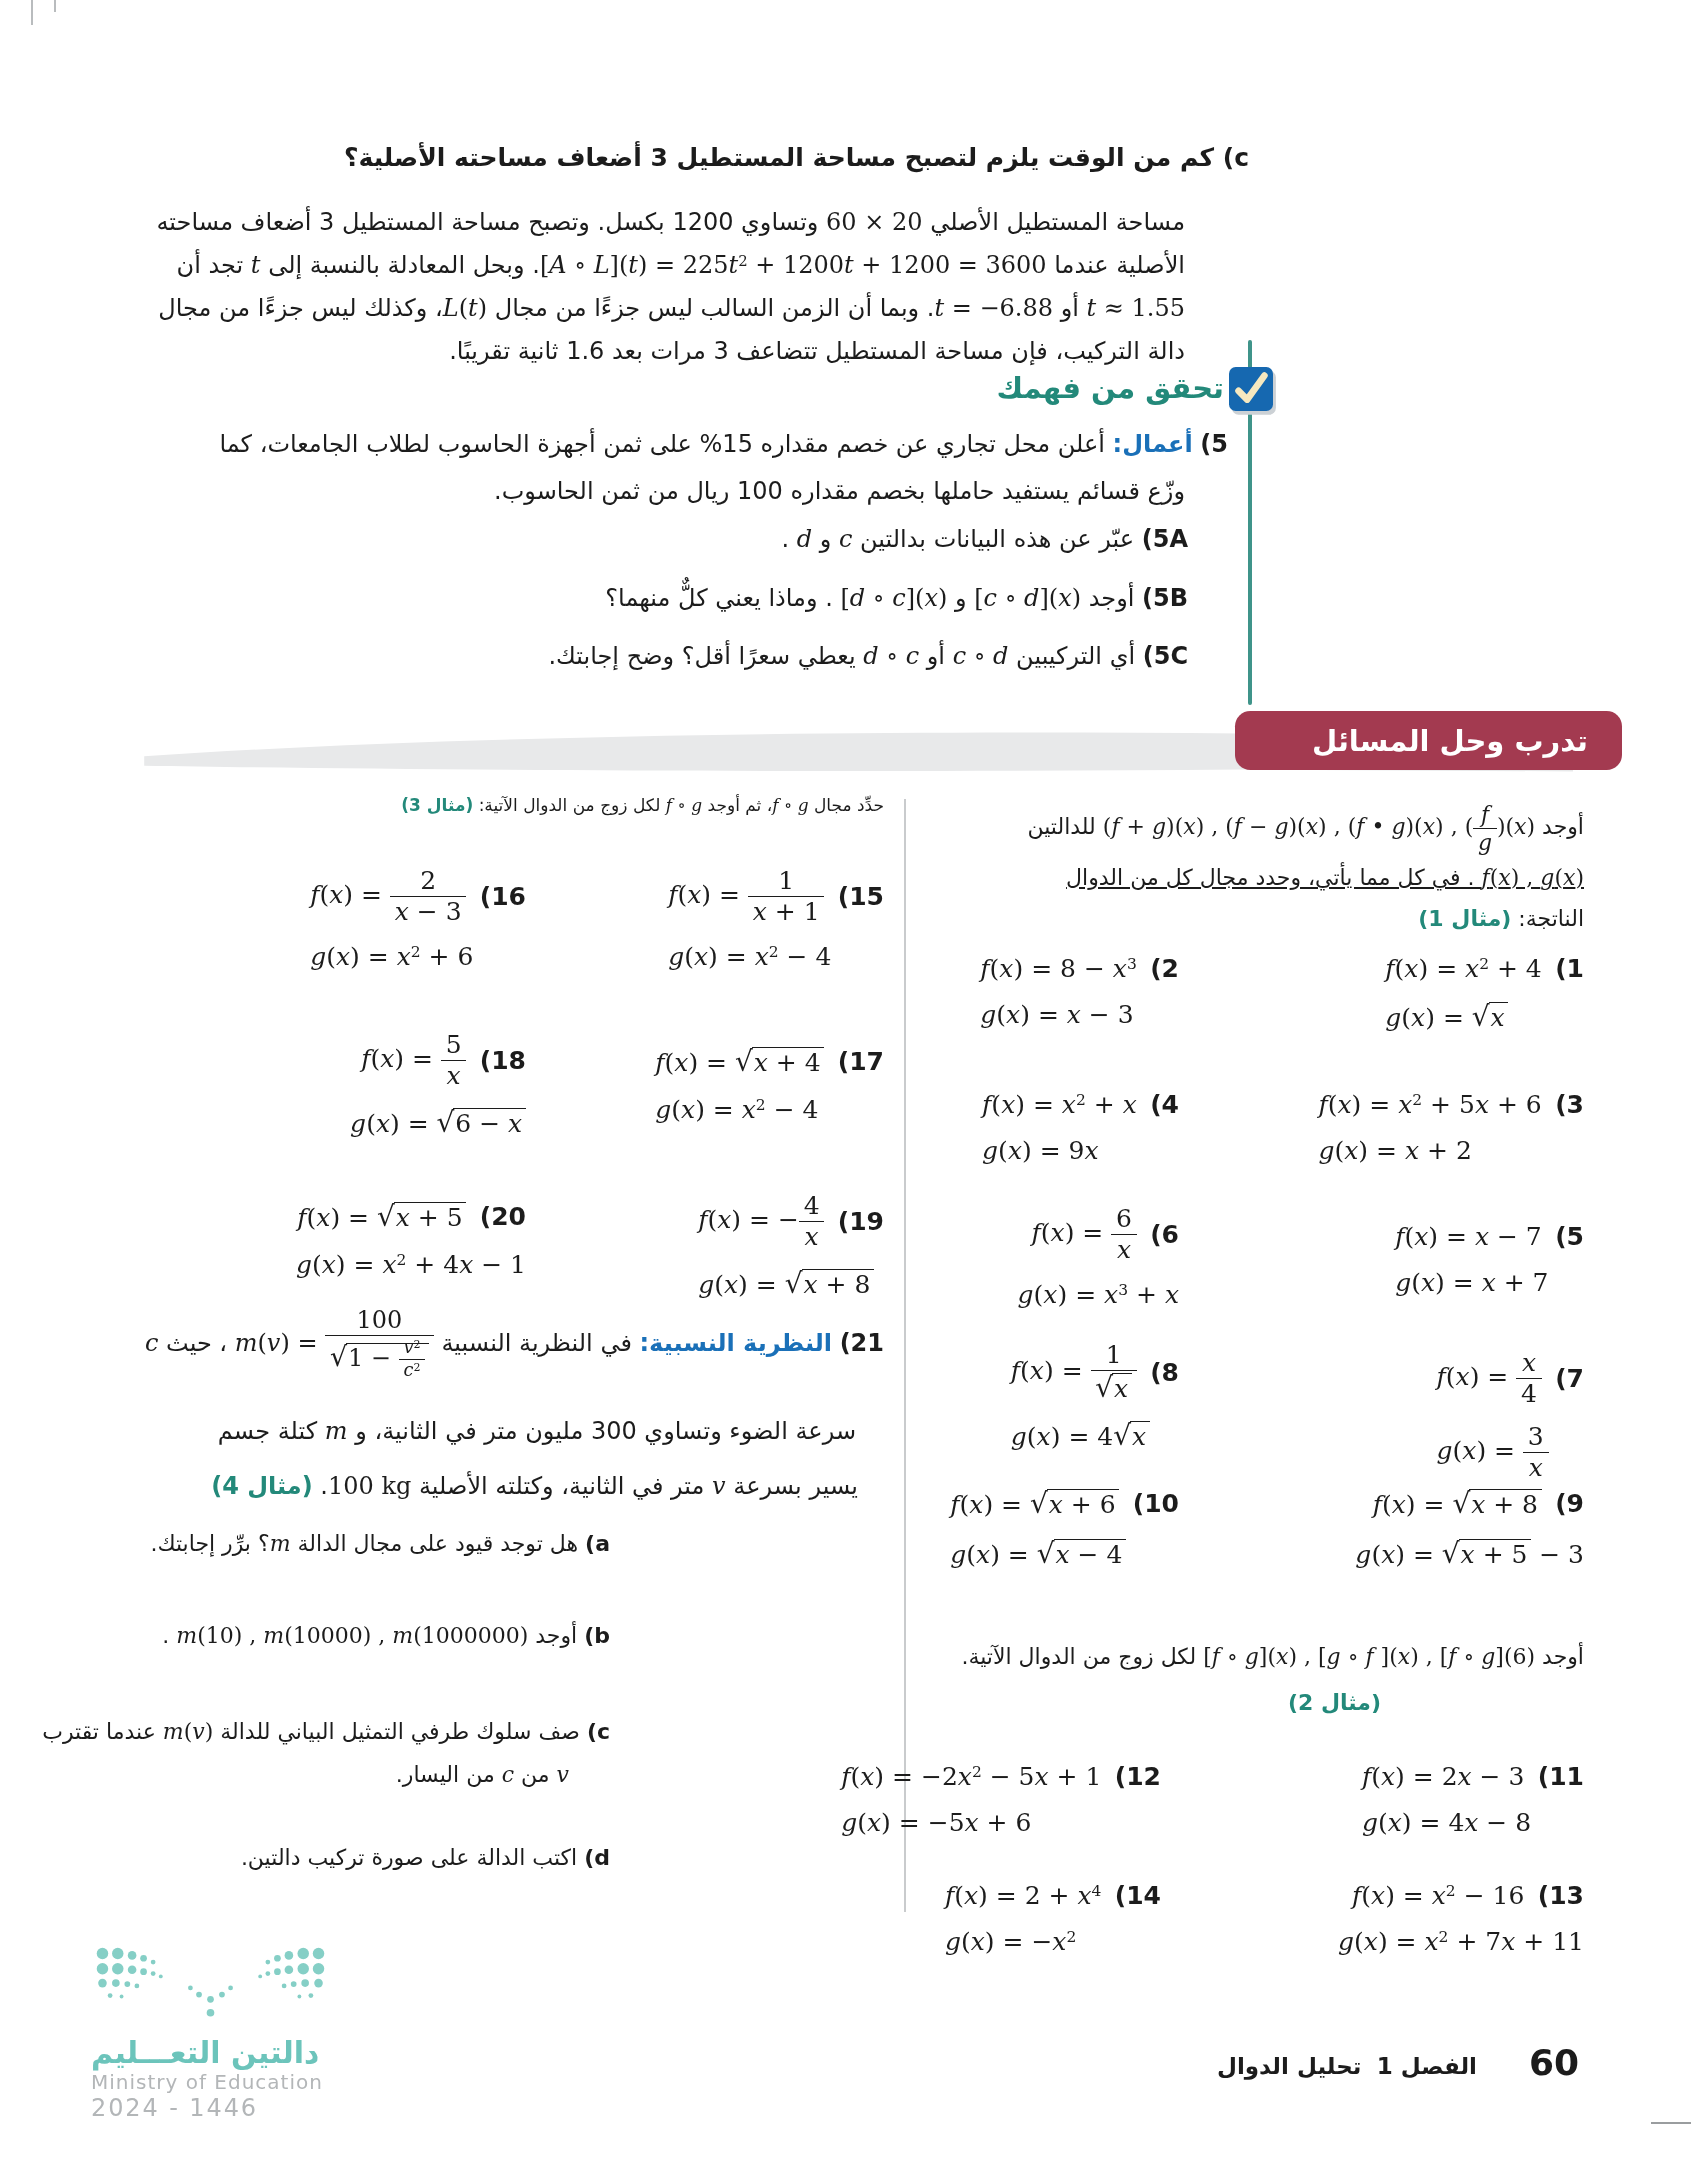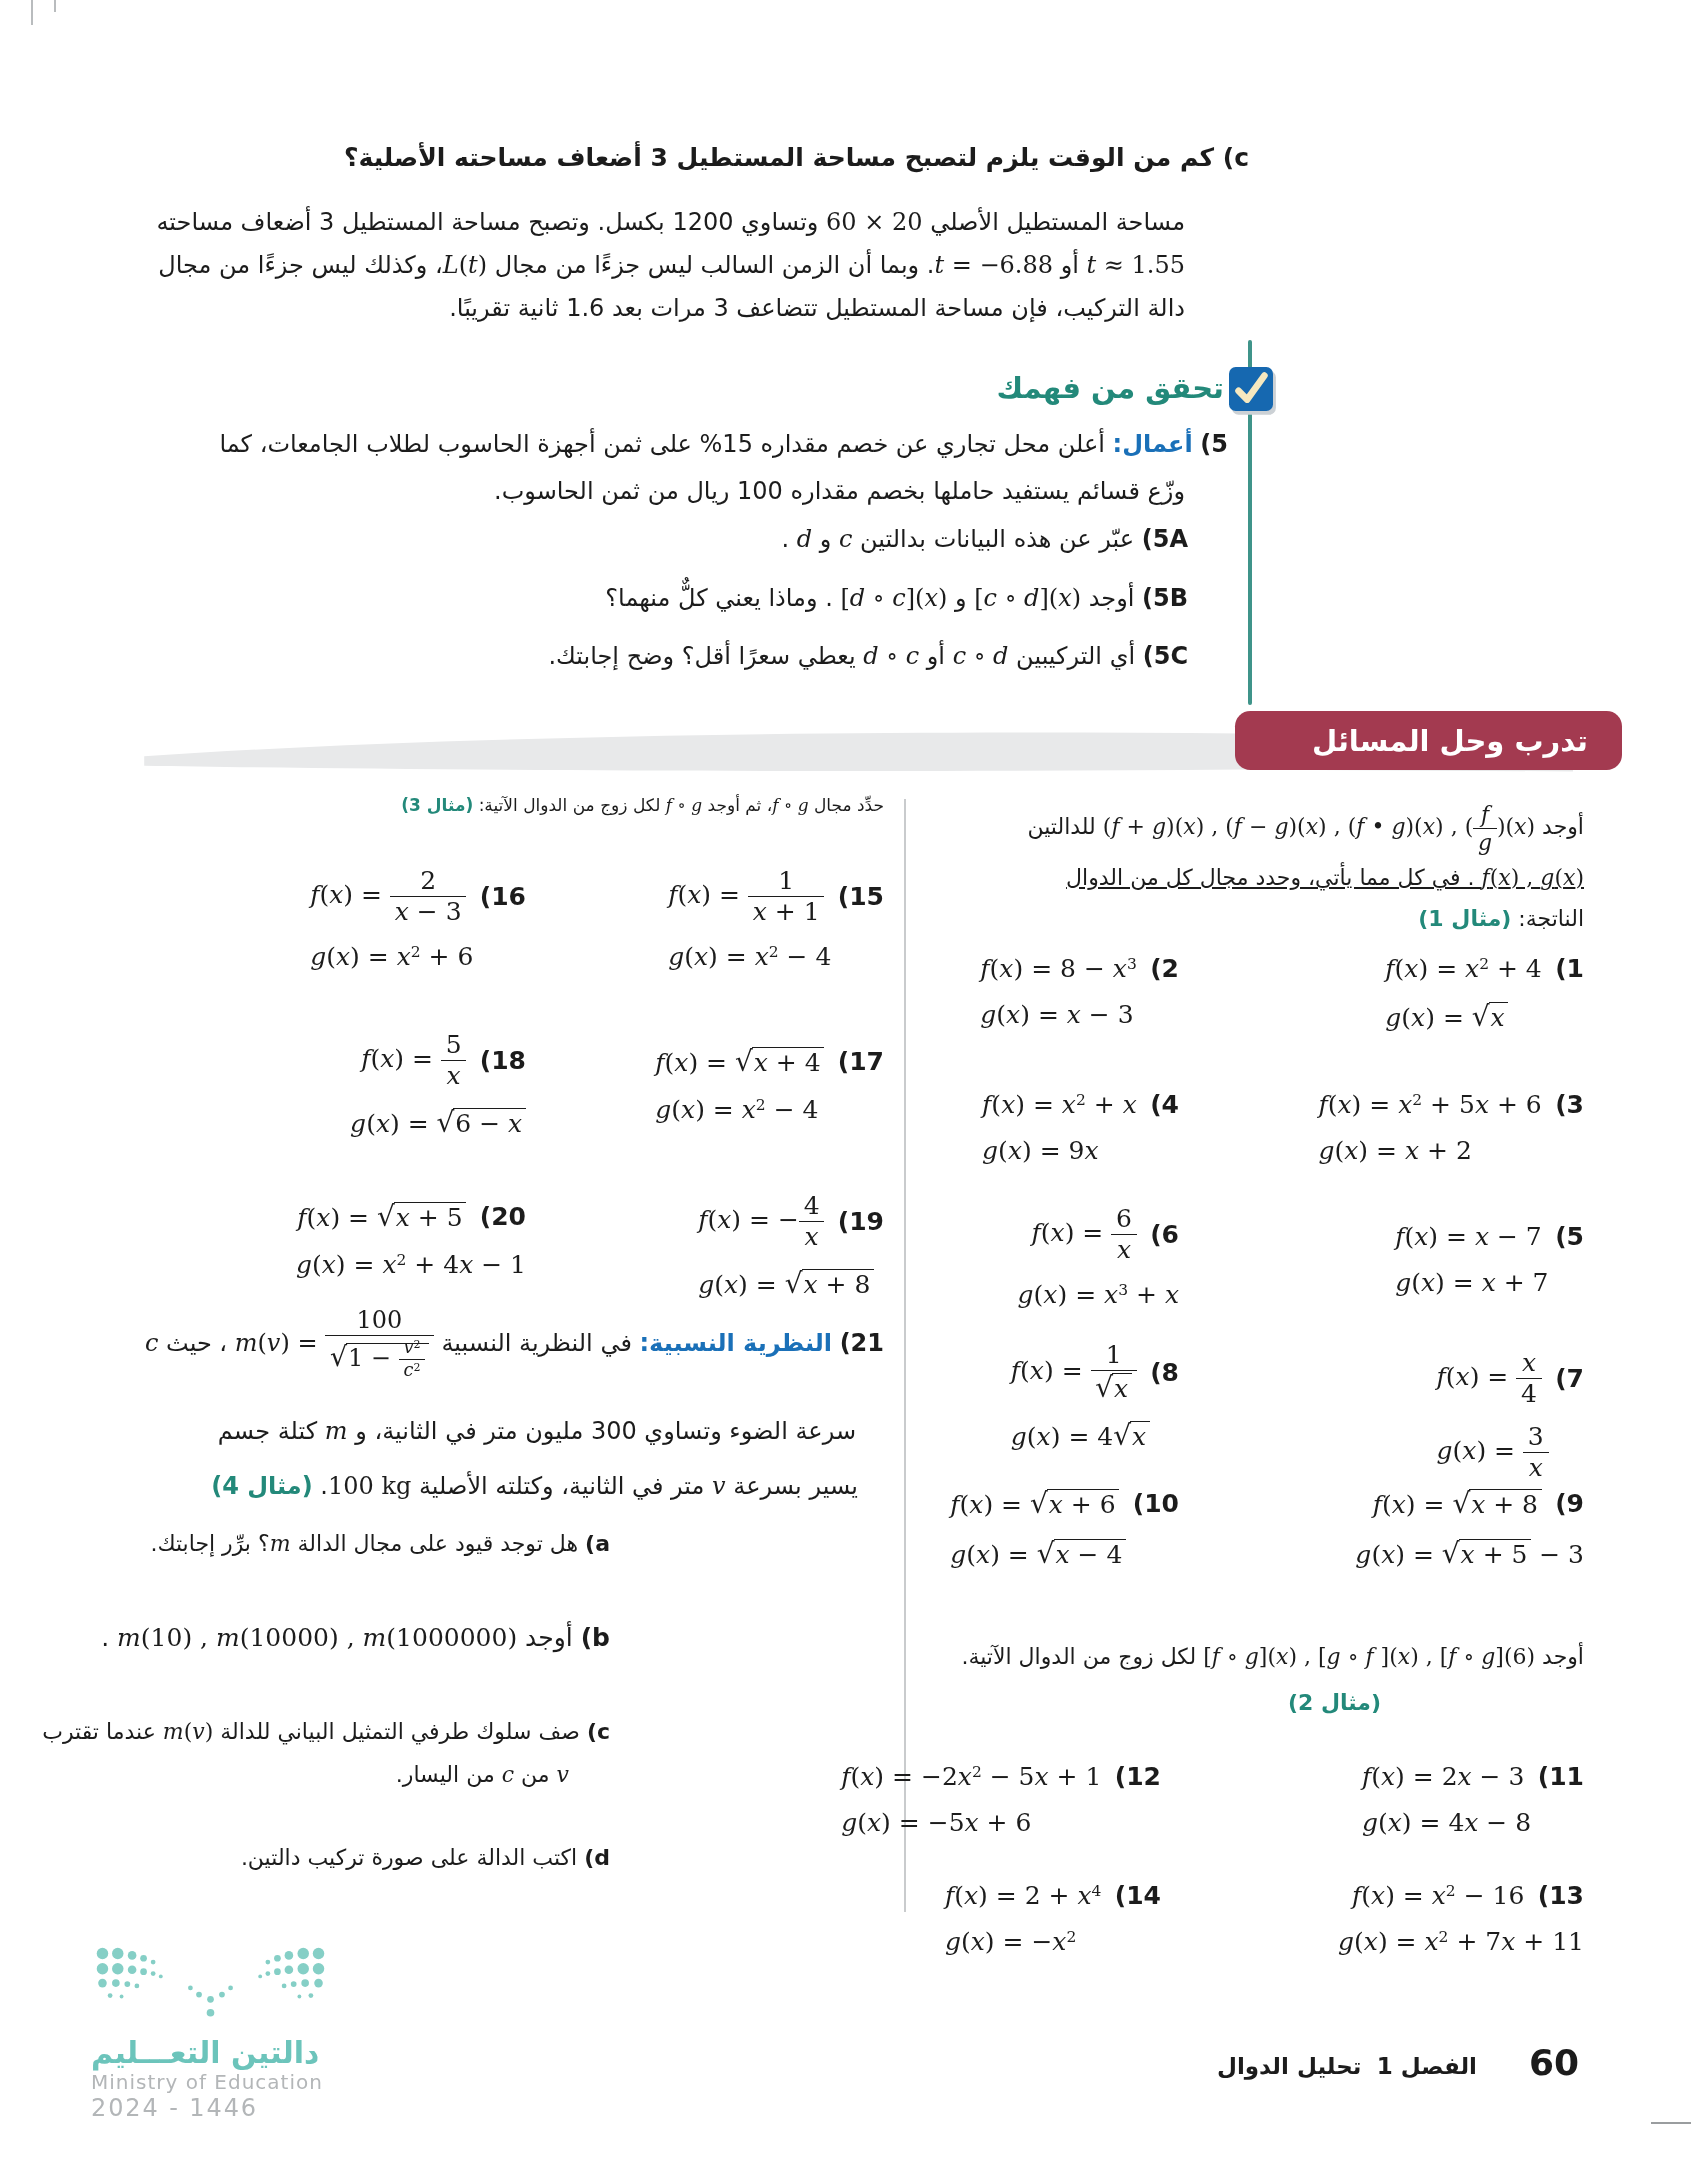--- a/index.html
+++ b/index.html
@@ -61,20 +61,21 @@
 </head>
 <body>
 
 <div class="cropmark" style="left:31px;top:0;width:1.9px;height:25px;"></div>
 <div class="cropmark" style="left:54px;top:0;width:1.9px;height:11.5px;"></div>
 
 <div class="abs ar b" style="right:443px;top:143px;font-size:25px;"><span class="pn">(c</span> كم من الوقت يلزم لتصبح مساحة المستطيل 3 أضعاف مساحته الأصلية؟</div>
 
 <div class="abs" style="right:507px;top:201px;">
   <div class="ar para-line">مساحة المستطيل الأصلي <span class="m">60 × 20</span> وتساوي 1200 بكسل. وتصبح مساحة المستطيل 3 أضعاف مساحته</div>
+  <div class="ar para-line">الأصلية عندما <span class="m">[<span class="iv">A</span> ∘ <span class="iv">L</span>](<span class="iv">t</span>) = 225<span class="iv">t</span><span class="sp">2</span> + 1200<span class="iv">t</span> + 1200 = 3600</span>. وبحل المعادلة بالنسبة إلى <span class="m"><span class="iv">t</span></span> تجد أن</div>
   <div class="ar para-line"><span class="m"><span class="iv">t</span> ≈ 1.55</span> أو <span class="m"><span class="iv">t</span> = −6.88</span>. وبما أن الزمن السالب ليس جزءًا من مجال <span class="m"><span class="iv">L</span>(<span class="iv">t</span>)</span>، وكذلك ليس جزءًا من مجال</div>
   <div class="ar para-line">دالة التركيب، فإن مساحة المستطيل تتضاعف 3 مرات بعد 1.6 ثانية تقريبًا.</div>
 </div>
 
 <div class="vline"></div>
 <div class="checkbox">
   <svg width="44" height="44" viewBox="0 0 46 46">
     <path d="M10 25 L19 34 L37 9" fill="none" stroke="#f6e8bf" stroke-width="7" stroke-linecap="round" stroke-linejoin="round"></path>
   </svg>
 </div>
@@ -246,21 +247,21 @@
       <div class="eqline"><span class="iv">f</span>(<span class="iv">x</span>) = <span class="sq"><span class="rad">√</span><span class="vin"><span class="iv">x</span> + 5</span></span></div>
       <div class="pnum">(20</div>
     </div>
   <div class="eqline gline"><span class="iv">g</span>(<span class="iv">x</span>) = <span class="iv">x</span><span class="sp">2</span> + 4<span class="iv">x</span> − 1</div>
 </div>
 
 <div class="abs ar" style="right:808px;top:1308px;font-size:24px;line-height:1;"><span class="pn">(21</span> <span class="bl">النظرية النسبية:</span> في النظرية النسبية <span class="m"><span class="iv">m</span>(<span class="iv">v</span>) = <span class="fr"><span class="fn">100</span><span class="fd"><span class="sq"><span class="rad">√</span><span class="vin">1 − <span class="fr"><span class="fn"><span class="iv">v</span><span class="sp">2</span></span><span class="fd"><span class="iv">c</span><span class="sp">2</span></span></span></span></span></span></span></span> ، حيث <span class="m"><span class="iv">c</span></span></div>
 <div class="abs ar" style="right:836px;top:1417px;font-size:24px;">سرعة الضوء وتساوي 300 مليون متر في الثانية، و <span class="m"><span class="iv">m</span></span> كتلة جسم</div>
 <div class="abs ar" style="right:834px;top:1472px;font-size:24px;">يسير بسرعة <span class="m"><span class="iv">v</span></span> متر في الثانية، وكتلته الأصلية <span class="m">100 kg</span>. <span class="tl">(مثال 4)</span></div>
 <div class="abs ar" style="right:1082px;top:1531px;font-size:22px;"><span class="pn">(a</span> هل توجد قيود على مجال الدالة <span class="m"><span class="iv">m</span></span>؟ برِّر إجابتك.</div>
-<div class="abs ar" style="right:1082px;top:1623px;font-size:25px;"><span class="pn">(b</span> أوجد <span class="m"><span class="iv">m</span>(10) , <span class="iv">m</span>(10000) , <span class="iv">m</span>(1000000)</span> .</div>
+<div class="abs ar" style="right:1082px;top:1623px;font-size:22px;"><span class="pn">(b</span> أوجد <span class="m"><span class="iv">m</span>(10) , <span class="iv">m</span>(10000) , <span class="iv">m</span>(1000000)</span> .</div>
 <div class="abs ar" style="right:1082px;top:1719px;font-size:22px;"><span class="pn">(c</span> صف سلوك طرفي التمثيل البياني للدالة <span class="m"><span class="iv">m</span>(<span class="iv">v</span>)</span> عندما تقترب</div>
 <div class="abs ar" style="right:1123px;top:1762px;font-size:22px;"><span class="m"><span class="iv">v</span></span> من <span class="m"><span class="iv">c</span></span> من اليسار.</div>
 <div class="abs ar" style="right:1082px;top:1845px;font-size:22px;"><span class="pn">(d</span> اكتب الدالة على صورة تركيب دالتين.</div>
 
 <div class="abs" style="left:91px;top:1940px;width:249px;">
   <svg width="239" height="91" viewBox="0 0 250 95">
     <g fill="#85cfc6">
       <circle cx="12" cy="14" r="6"></circle>
         <circle cx="28" cy="14" r="6"></circle>
         <circle cx="43" cy="16" r="4.5"></circle>

